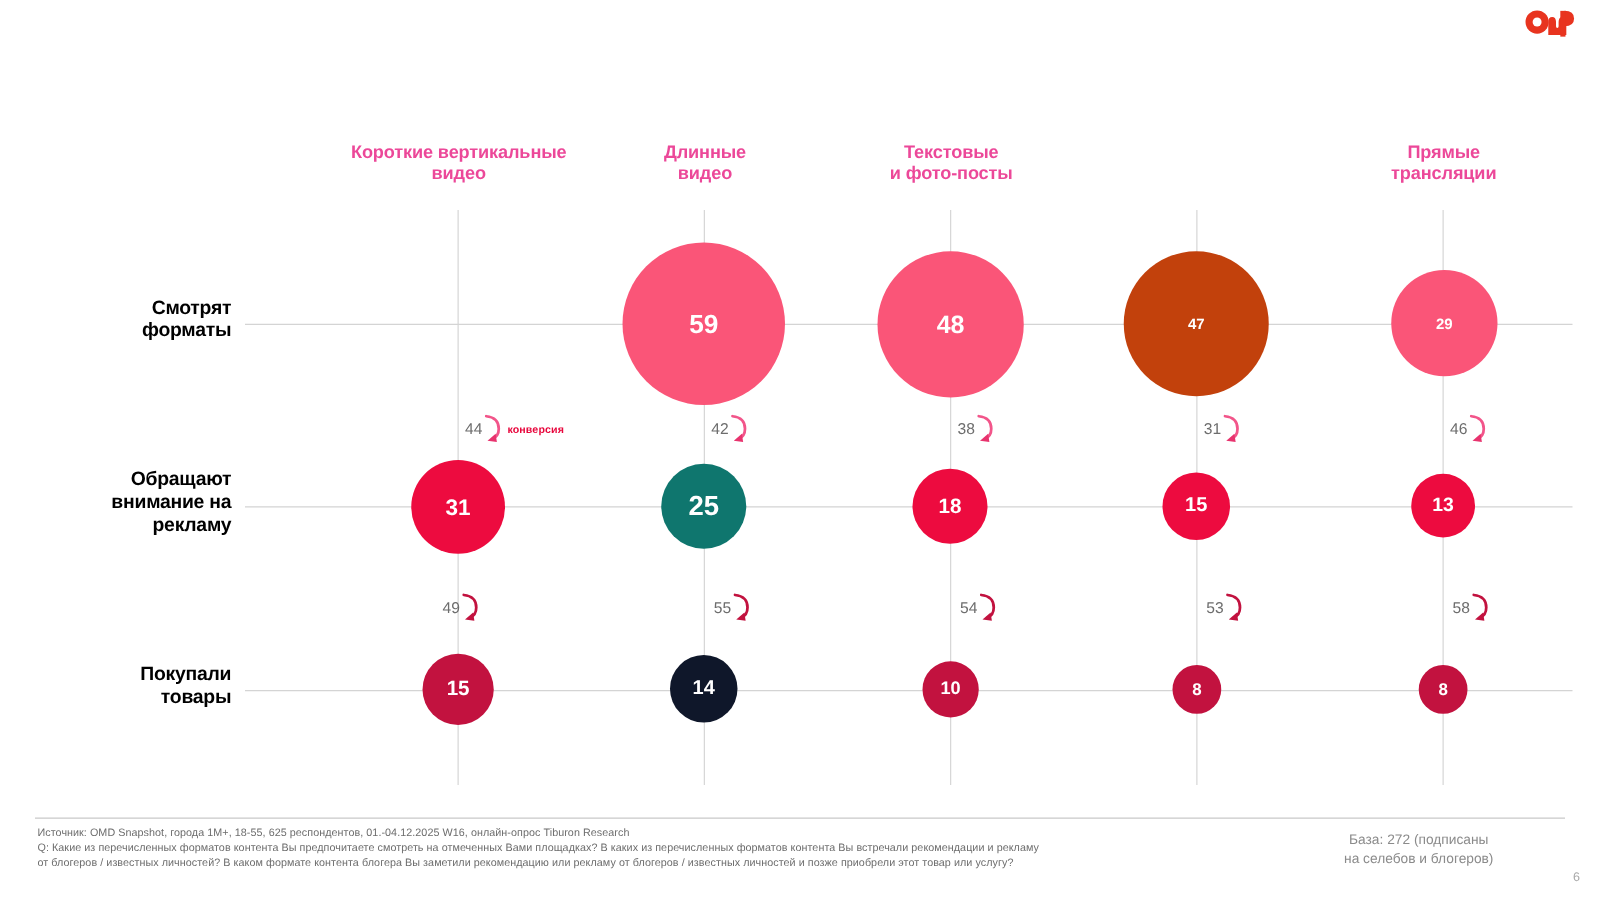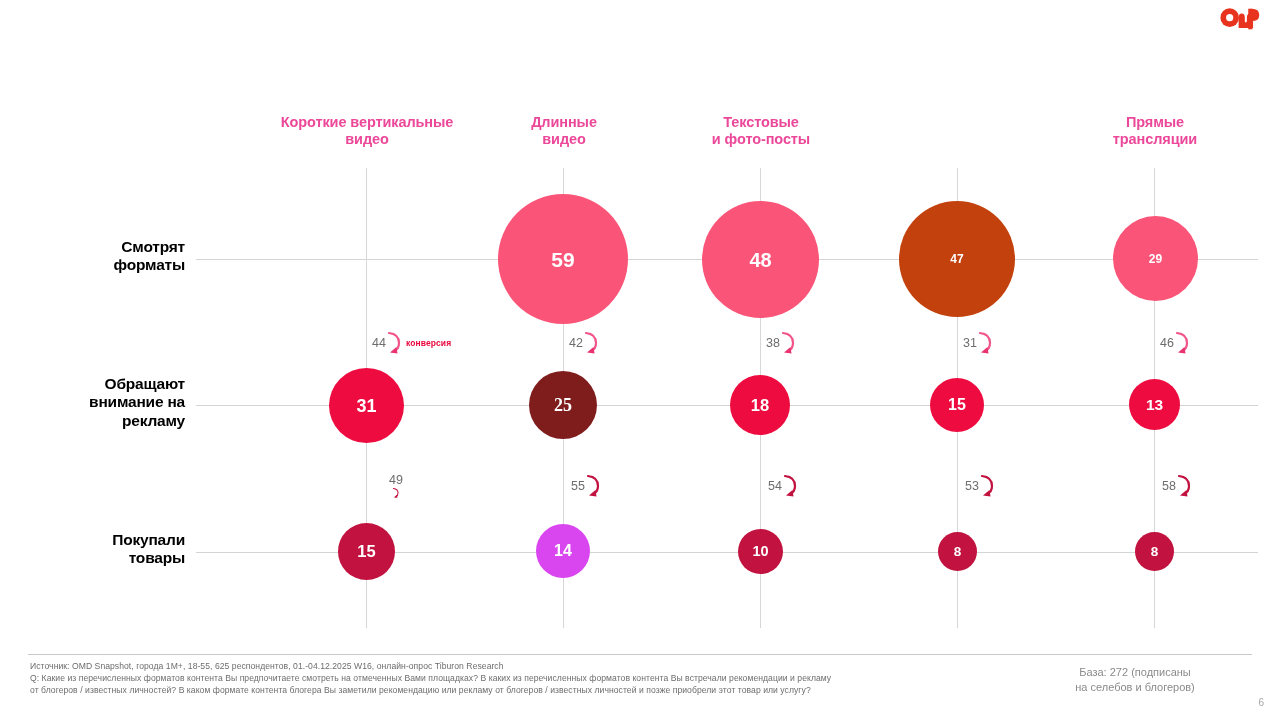--- a/index.html
+++ b/index.html
@@ -224,26 +224,26 @@
   </div>
   <div class="conv" style="left:1160px; top:330px;">
     <span class="conv-num">46</span>
     <svg class="conv-arrow" viewBox="0 0 17 26">
       <path d="M4 3 Q14 4 14 13 Q14 19 9 21" fill="none" stroke="#f2558a" stroke-width="2.2" stroke-linecap="round"></path>
       <path d="M11.5 17 L5 22.5 L12.5 23.5 Z" fill="#e8336e"></path>
     </svg>
   </div>
 
   <div class="bubble" style="left:329px; top:368px; width:75px; height:75px; background:#ed0b3f; font-size:18px;">31</div>
-  <div class="bubble" style="left:529px; top:371px; width:68px; height:68px; background:#7f1d1d; font-size:18px;font-family:Liberation Serif, serif;">25</div>
+  <div class="bubble" style="left:529px; top:371px; width:68px; height:68px; background:#0f766e; font-size:22px;">25</div>
   <div class="bubble" style="left:730px; top:375px; width:60px; height:60px; background:#ed0b3f; font-size:16.5px;">18</div>
   <div class="bubble" style="left:930px; top:378px; width:54px; height:54px; background:#ed0b3f; font-size:16px;">15</div>
   <div class="bubble" style="left:1129px; top:379px; width:51px; height:51px; background:#ed0b3f; font-size:15.5px;">13</div>
 
-  <div class="conv" style="left:388px; top:473px;flex-direction:column;">
+  <div class="conv" style="left:354px; top:473px;">
     <span class="conv-num">49</span>
     <svg class="conv-arrow" viewBox="0 0 17 26">
       <path d="M4 3 Q14 4 14 13 Q14 19 9 21" fill="none" stroke="#c2123f" stroke-width="2.2" stroke-linecap="round"></path>
       <path d="M11.5 17 L5 22.5 L12.5 23.5 Z" fill="#c2123f"></path>
     </svg>
   </div>
   <div class="conv" style="left:571px; top:473px;align-items:center;">
     <span class="conv-num">55</span>
     <svg class="conv-arrow" viewBox="0 0 17 26">
       <path d="M4 3 Q14 4 14 13 Q14 19 9 21" fill="none" stroke="#c2123f" stroke-width="2.2" stroke-linecap="round"></path>
@@ -266,21 +266,21 @@
   </div>
   <div class="conv" style="left:1162px; top:473px;">
     <span class="conv-num">58</span>
     <svg class="conv-arrow" viewBox="0 0 17 26">
       <path d="M4 3 Q14 4 14 13 Q14 19 9 21" fill="none" stroke="#c2123f" stroke-width="2.2" stroke-linecap="round"></path>
       <path d="M11.5 17 L5 22.5 L12.5 23.5 Z" fill="#c2123f"></path>
     </svg>
   </div>
 
   <div class="bubble" style="left:338px; top:523px; width:57px; height:57px; background:#c2123f; font-size:16.5px;">15</div>
-  <div class="bubble" style="left:536px; top:524px; width:54px; height:54px; background:#d946ef; font-size:16px;">14</div>
+  <div class="bubble" style="left:536px; top:524px; width:54px; height:54px; background:#0f172a; font-size:16px;">14</div>
   <div class="bubble" style="left:738px; top:529px; width:45px; height:45px; background:#c2123f; font-size:14.5px;">10</div>
   <div class="bubble" style="left:938px; top:532px; width:39px; height:39px; background:#c2123f; font-size:13.5px;">8</div>
   <div class="bubble" style="left:1135px; top:532px; width:39px; height:39px; background:#c2123f; font-size:13.5px;">8</div>
 </div>
 
 <div class="footer-rule"></div>
 
 <div class="src">
   <div>Источник: OMD Snapshot, города 1M+, 18-55, 625  респондентов, 01.-04.12.2025 W16, онлайн-опрос Tiburon Research</div>
   <div>Q: Какие из перечисленных форматов контента Вы предпочитаете смотреть на отмеченных Вами площадках? В каких из перечисленных форматов контента Вы встречали рекомендации и рекламу</div>

